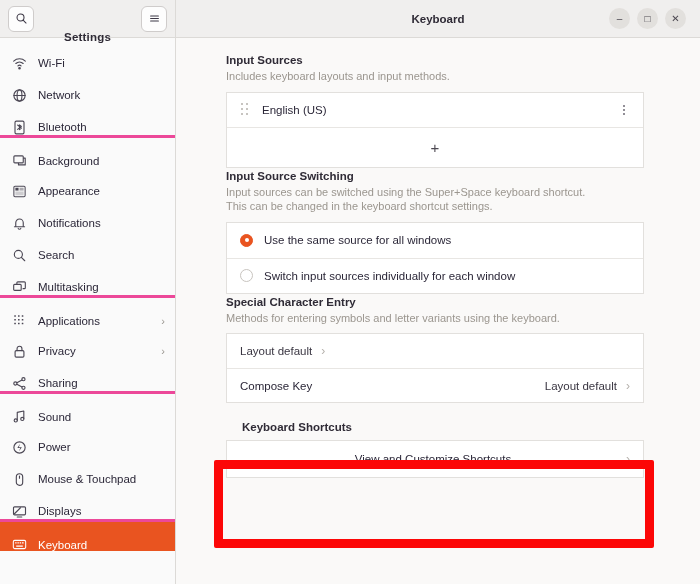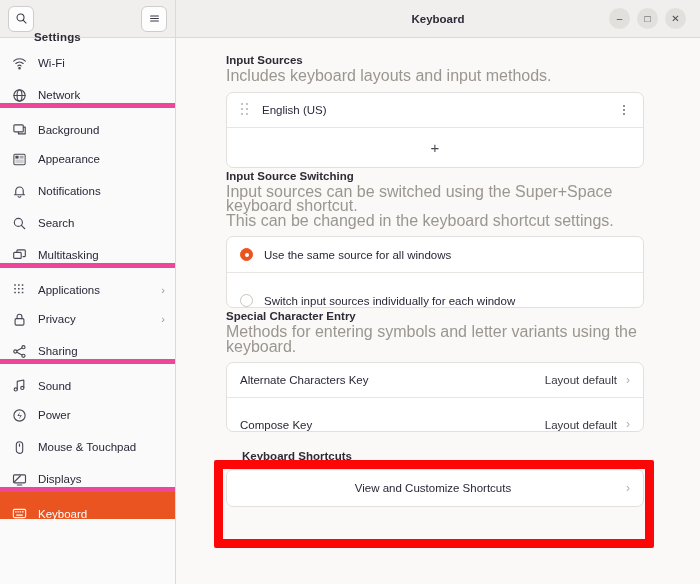--- a/index.html
+++ b/index.html
@@ -41,20 +41,21 @@
     border: 1px solid #cfcccb;
     border-radius: 6px;
     background: #fdfdfd;
     display: flex; align-items: center; justify-content: center;
     color: #3d3846;
     cursor: pointer;
     flex: none;
   }
   .sidebar-title {
     flex: 1;
+    text-align: center;
     font-size: 11.5px;
     font-weight: bold;
     color: #2f2b36;
     letter-spacing: .2px;
     margin-top: 36px;
   }
   .sidebar-list {
     flex: 1;
     overflow: hidden;
     padding-top: 1px;
@@ -70,21 +71,21 @@
     font-size: 11.5px;
   }
   .side-item .ico {
     width: 15px; height: 15px;
     flex: none;
     display: flex; align-items: center; justify-content: center;
     color: #4b4754;
   }
   .side-item .lbl { flex: 1; white-space: nowrap; }
   .side-item .chev { color: #9a9690; font-size: 11px; flex: none; }
-  .side-item.sep-top { border-top: 5px solid #ec4899; }
+  .side-item.sep-top { border-top: 3px solid #ec4899; }
   .side-item.active {
     background: #e95420;
     color: #ffffff;
   }
   .side-item.active .ico { color: #ffffff; }
 
   
   .pane {
     flex: 1;
     height: 584px;
@@ -135,41 +136,41 @@
     padding: 16px 56px 0 50px;
     position: relative;
   }
   .sec-title {
     font-size: 11.5px;
     font-weight: bold;
     color: #2f2b36;
     margin-bottom: 3px;
   }
   .sec-desc {
-    font-size: 16px;
+    font-size: 11px;
     color: #9b968f;
     line-height: 14.5px;
     margin-bottom: 8px;
   }
   .card {
     background: #ffffff;
     border: 1px solid #e2e0dd;
-    border-radius: 7px;
+    border-radius: 0;
     overflow: hidden;
   }
   .row {
     height: 34px;
     display: flex;
     align-items: center;
     padding: 0 13px;
     font-size: 11.5px;
     color: #2b2738;
     cursor: pointer;
   }
-  .row + .row { border-top: 1px solid #e8e6e3; align-items: flex-end; }
+  .row + .row { border-top: 1px solid #e8e6e3; }
   .row .grip {
     width: 10px; height: 12px;
     flex: none;
     margin-right: 12px;
     display: grid;
     grid-template-columns: 3px 3px;
     grid-template-rows: 3px 3px 3px;
     gap: 2px;
     align-content: center;
     justify-content: center;
@@ -256,20 +257,29 @@
         </div>
         <div class="side-item">
           <span class="ico">
             <svg width="15" height="15" viewBox="0 0 16 16" fill="none" stroke="currentColor" stroke-width="1.2" stroke-linecap="round" stroke-linejoin="round">
               <circle cx="8" cy="8" r="6"></circle>
               <ellipse cx="8" cy="8" rx="2.6" ry="6"></ellipse>
               <line x1="2" y1="8" x2="14" y2="8"></line>
             </svg>
           </span>
           <span class="lbl">Network</span>
+        </div>
+        <div class="side-item">
+          <span class="ico">
+            <svg width="15" height="15" viewBox="0 0 16 16" fill="none" stroke="currentColor" stroke-width="1.2">
+              <rect x="3.2" y="1.2" width="9.6" height="13.6" rx="1.4"></rect>
+              <path d="M6 5.4l4 3.2-2 1.6V5.2l2 1.6-4 3.2" stroke-linejoin="round" stroke-linecap="round"></path>
+            </svg>
+          </span>
+          <span class="lbl">Bluetooth</span>
         </div>
         <div class="side-item sep-top">
           <span class="ico">
             <svg width="15" height="15" viewBox="0 0 16 16" fill="none" stroke="currentColor" stroke-width="1.2" stroke-linecap="round" stroke-linejoin="round">
               <rect x="2" y="3" width="10" height="7.5" rx="1"></rect>
               <path d="M12.5 5.5h1.6v7.2h-7.2v-1.6"></path>
             </svg>
           </span>
           <span class="lbl">Background</span>
         </div>
@@ -469,21 +479,20 @@
             <span class="rlabel">Switch input sources individually for each window</span>
           </div>
         </div>
       </div>
 
       <div class="blk">
         <div class="sec-title">Special Character Entry</div>
         <div class="sec-desc">Methods for entering symbols and letter variants using the keyboard.</div>
         <div class="card">
           <div class="row">
-            <span class="rlabel">Alternate Characters Key</span>
             <span class="rvalue">Layout default</span>
             <span class="chev">›</span>
           </div>
           <div class="row">
             <span class="rlabel">Compose Key</span>
             <span class="rvalue">Layout default</span>
             <span class="chev">›</span>
           </div>
         </div>
       </div>

